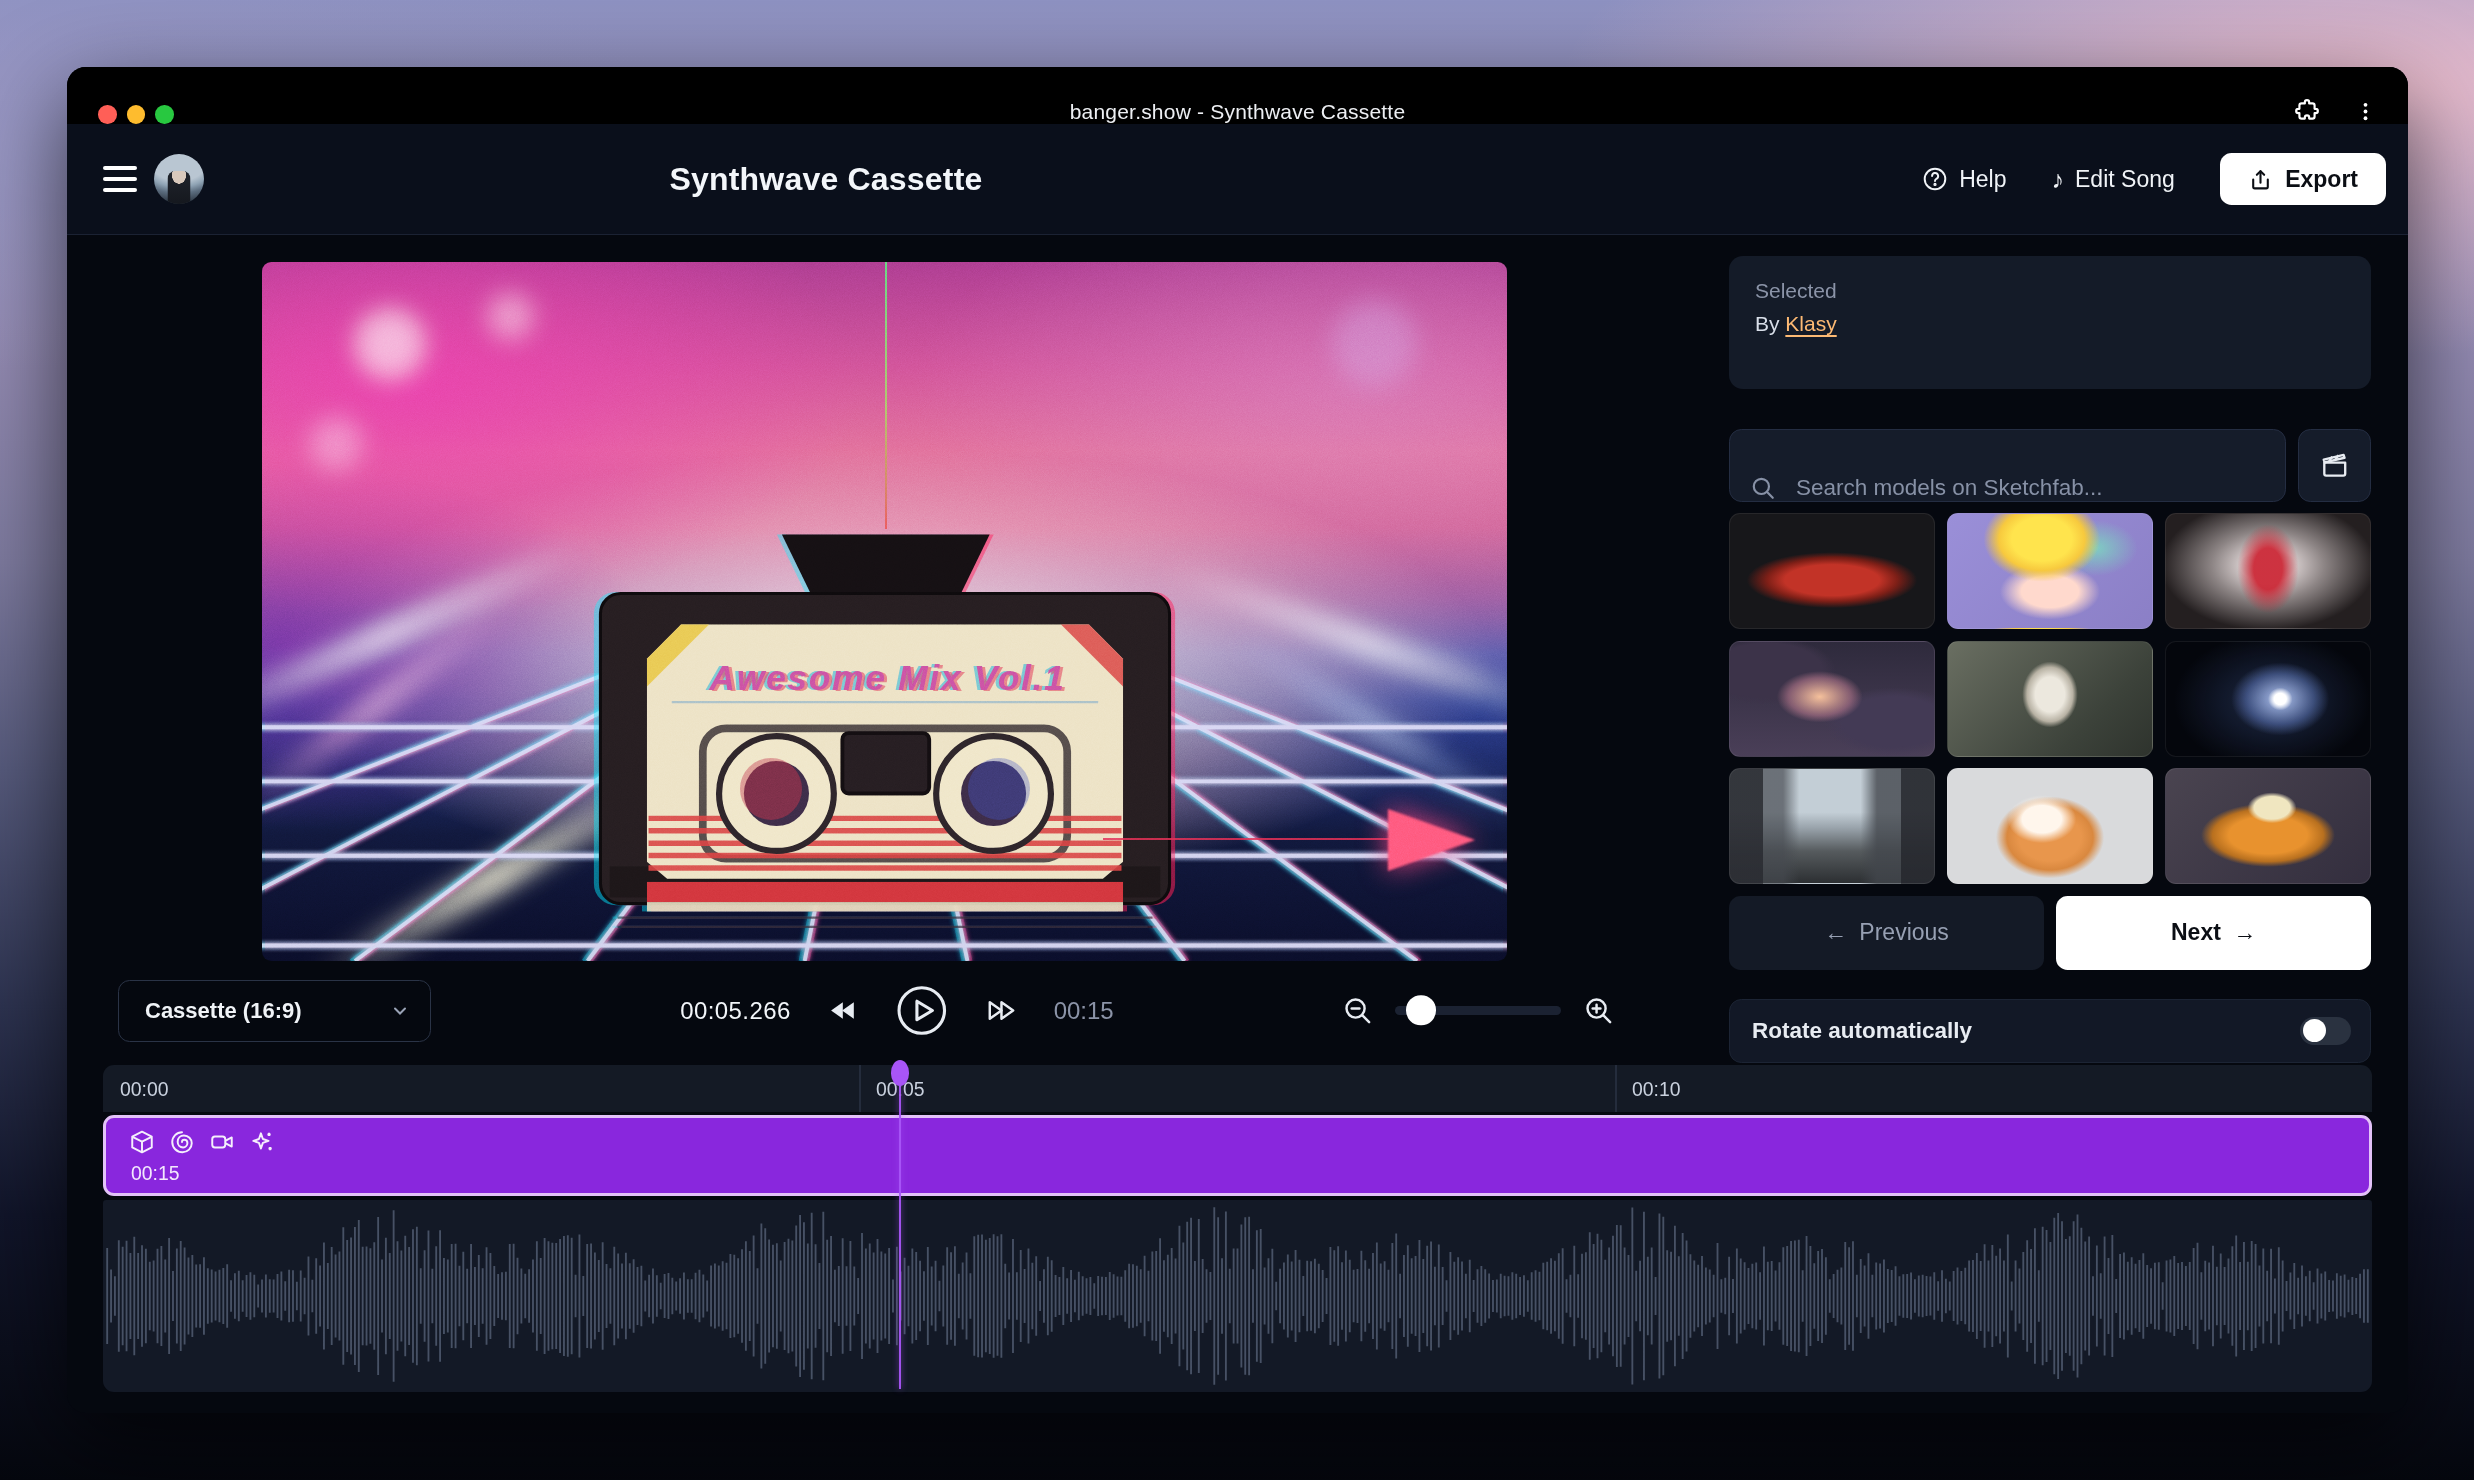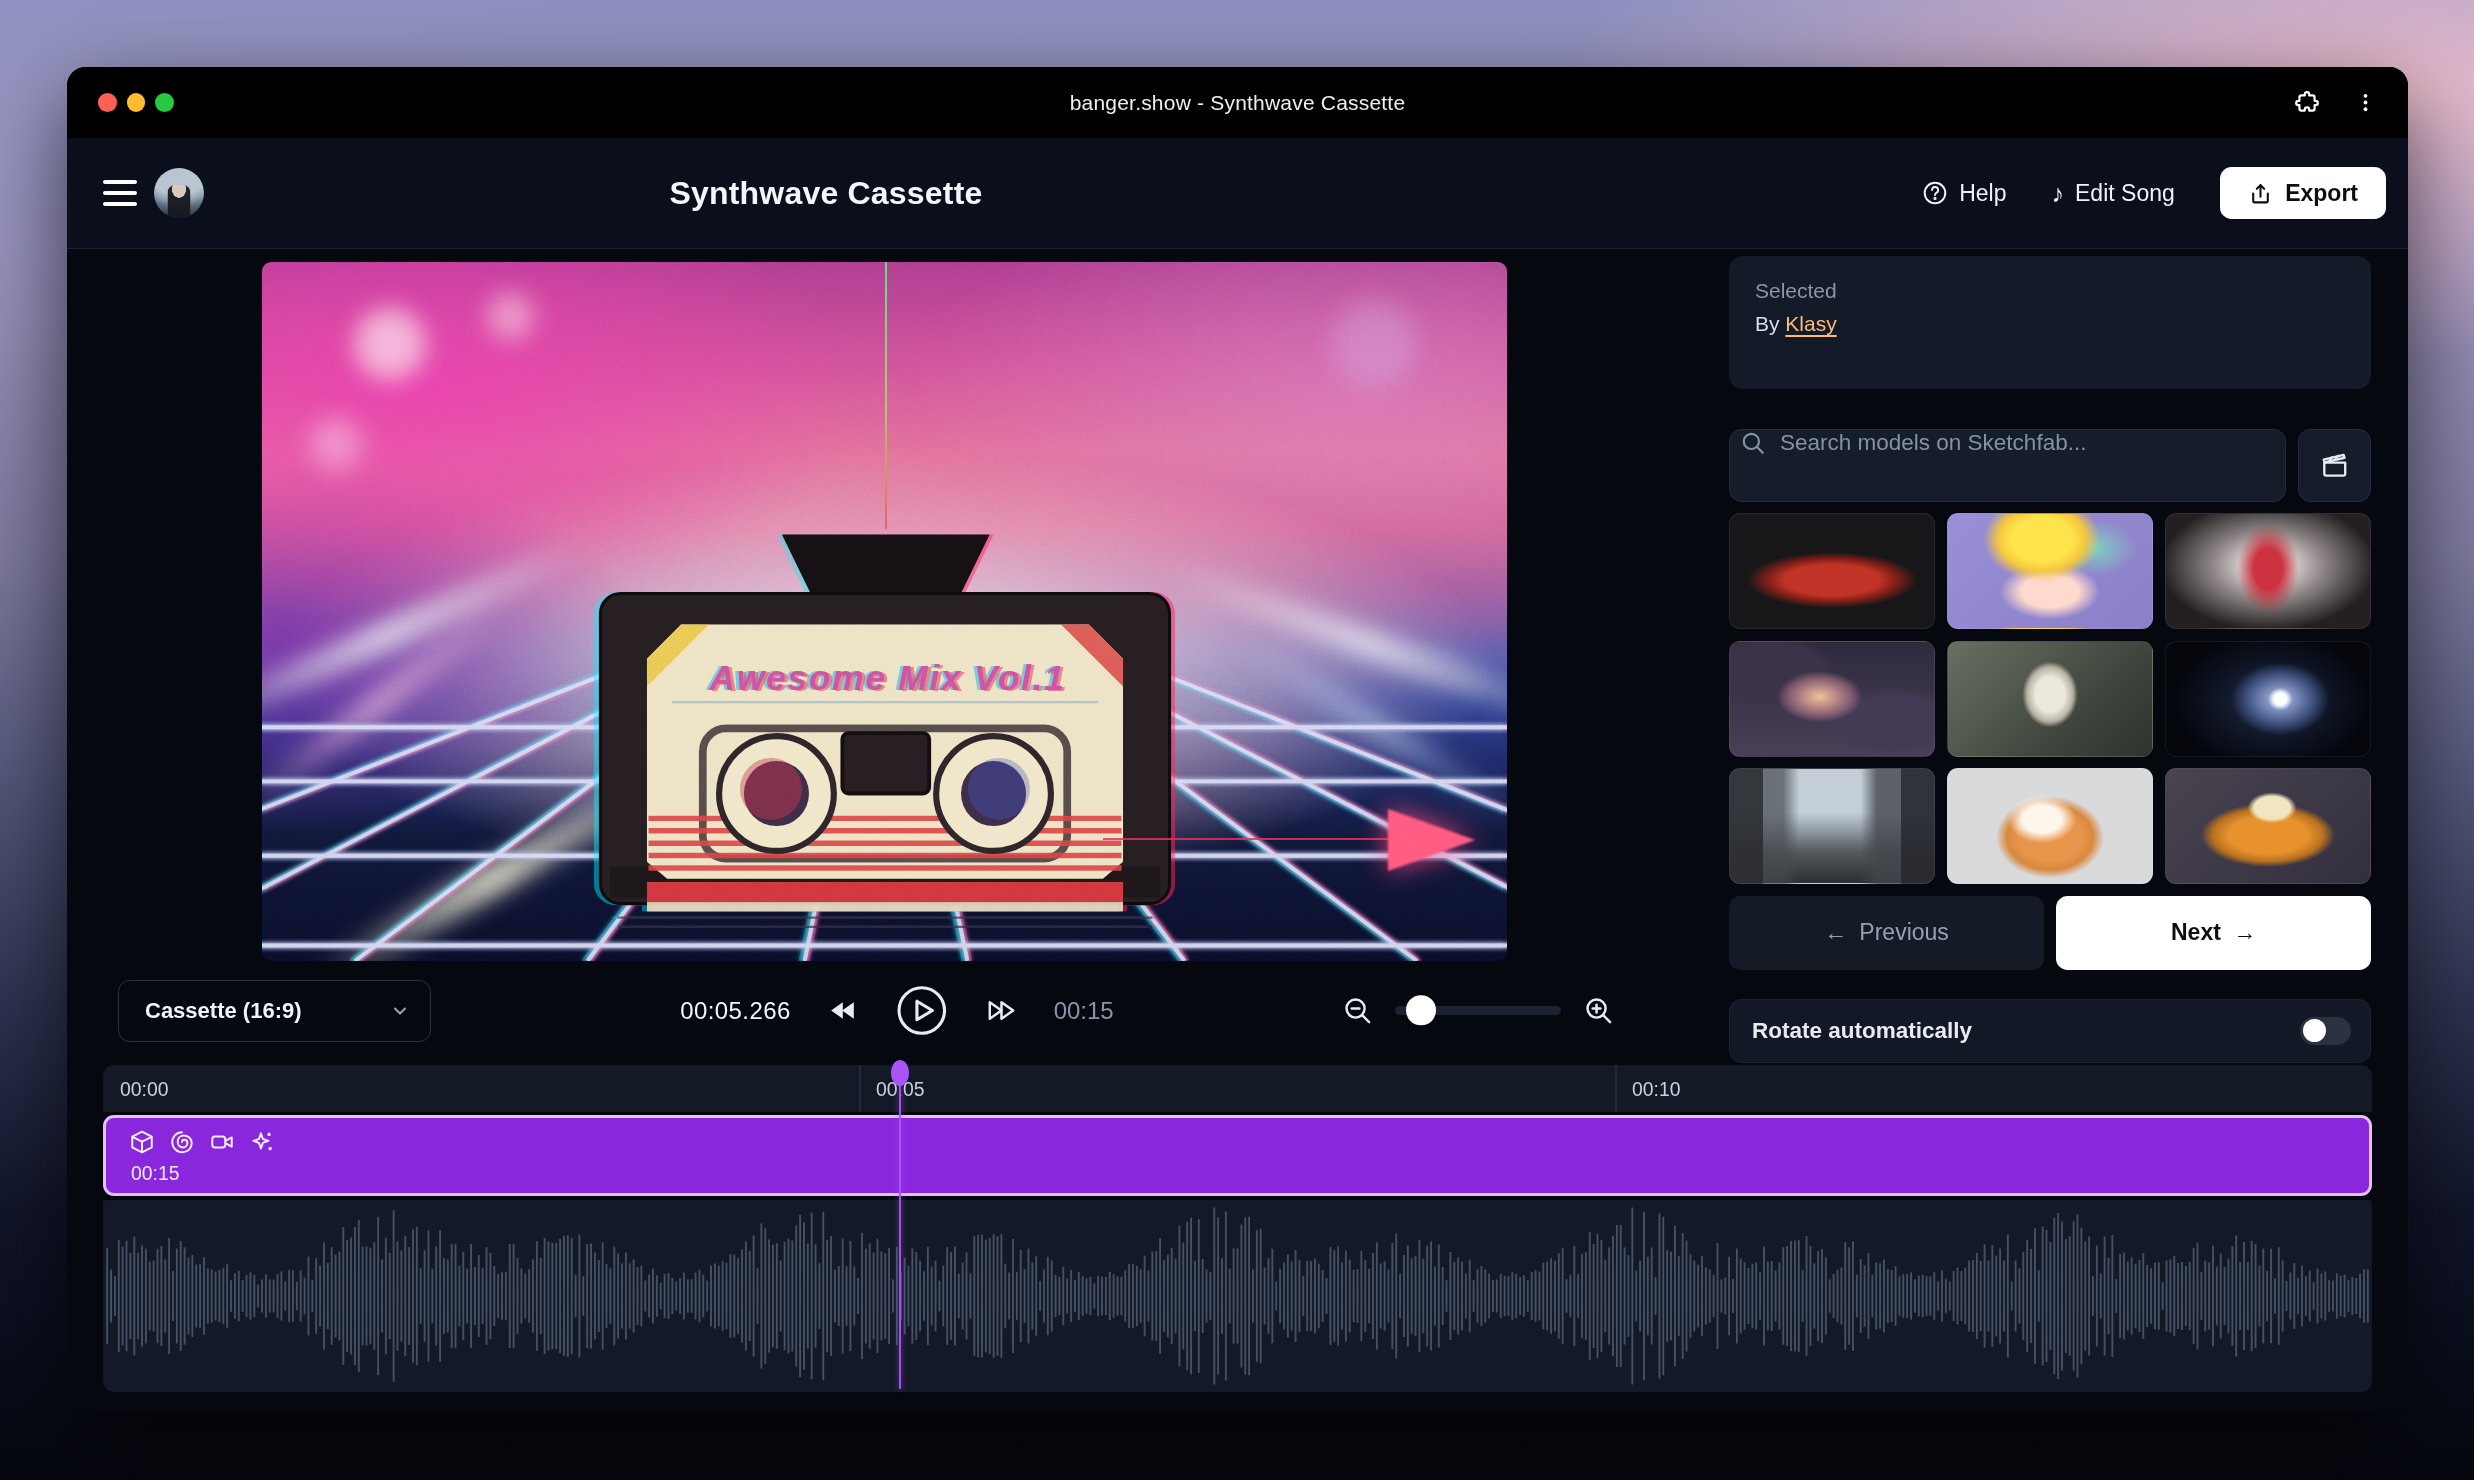--- a/index.html
+++ b/index.html
@@ -13,21 +13,21 @@
   }
 
   
   .window{
     position:absolute; left:67px; top:67px; width:2341px; height:1346px;
     background:#05080F; border-radius:18.6px; overflow:hidden;
     box-shadow:0 31px 93px rgba(0,0,0,.65);
   }
 
   
-  .titlebar{ position:relative; height:71px; background:#000; display:flex; align-items:center; }
+  .titlebar{ position:relative; height:57px; background:#000; display:flex; align-items:flex-end; }
   .lights{ display:flex; gap:10px; margin-left:31px; }
   .light{ width:18.6px; height:18.6px; border-radius:50%; cursor:default; }
   .light.red{ background:#FF5F57; } .light.yellow{ background:#FEBC2E; } .light.green{ background:#28C840; }
   .tb-title{ position:absolute; left:50%; transform:translateX(-50%); color:#EDEFF3; font-size:21px; letter-spacing:0.2px; }
   .tb-right{ position:absolute; right:29.5px; display:flex; align-items:center; gap:33px; }
   .tb-icon{ width:26px; height:26px; color:#fff; display:flex; align-items:center; justify-content:center; }
 
   
   .app-header{ position:relative; height:111px; background:#0A0F1B; border-bottom:1.6px solid #1B2233; }
   .burger{ position:absolute; left:36px; top:50%; transform:translateY(-50%); width:34px; height:26px; display:flex; flex-direction:column; justify-content:space-between; color:#fff; }
@@ -83,21 +83,21 @@
   .slider .knob{ position:absolute; left:11px; top:50%; transform:translate(0,-50%); width:29.5px; height:29.5px; border-radius:50%; background:#fff; }
 
   
   .sidebar{ position:absolute; left:1662px; top:189px; width:642px; }
   .sel-card{ background:#141B28; border-radius:14px; padding:23px 26px; height:133px; }
   .sel-label{ color:#8B94A8; font-size:21px; }
   .sel-name{ color:#F2F5F9; font-size:25.6px; font-weight:bold; margin-top:7.8px; }
   .sel-by{ color:#D9DFE9; font-size:21px; margin-top:9.3px; }
   .sel-by a{ color:#fdba74; text-decoration:underline; text-underline-offset:3.9px; cursor:pointer; }
   .search-row{ margin-top:40px; display:flex; gap:12.4px; height:73px; }
-  .search-box{ flex:1; display:flex; align-items:flex-start; gap:14px; background:#151C2A; border:1.6px solid #242D42; border-radius:12.4px; padding:0 10px; }
+  .search-box{ flex:1; display:flex; align-items:flex-end; gap:20px; background:#151C2A; border:1.6px solid #242D42; border-radius:12.4px; padding:0 20px; }
   .search-box input{ flex:1; background:transparent; border:none; outline:none; color:#E8ECF2; font-size:22.5px; font-family:"Liberation Sans",sans-serif; }
   .search-box input::placeholder{ color:#8791A6; }
   .clap-btn{ width:73px; height:73px; background:#151C2A; border:1.6px solid #242D42; border-radius:12.4px; color:#E8ECF2;
     display:flex; align-items:center; justify-content:center; cursor:pointer; }
   .grid{ margin-top:11px; display:grid; grid-template-columns:repeat(3, 1fr); gap:11.6px; }
   .thumb{ height:116px; border-radius:11px; border:1.6px solid rgba(255,255,255,.07); overflow:hidden; cursor:pointer; position:relative; }
   .th-porsche{ background: radial-gradient(58% 34% at 50% 58%, #c23327 0 40%, #7e1f17 55%, transparent 72%), radial-gradient(30% 12% at 50% 45%, #3a0f0c 0 60%, transparent 70%), #17171a; }
   .th-anime{ background: radial-gradient(42% 55% at 46% 22%, #ffe44d 0 35%, #f7c93e 50%, transparent 68%), radial-gradient(30% 35% at 72% 30%, rgba(120,230,190,.75), transparent 70%), radial-gradient(35% 35% at 50% 68%, #ffd9cd 0 40%, transparent 70%), linear-gradient(135deg,#9a8fd8,#8b7fc6); }
   .th-warrior{ background: radial-gradient(20% 52% at 50% 48%, rgba(205,35,50,.9) 0 35%, transparent 75%), radial-gradient(55% 60% at 50% 45%, #cfc6c6 0 25%, #8d8585 50%, #241f20 95%), #1a1617; }
   .th-storm{ background: radial-gradient(28% 30% at 44% 48%, rgba(255,200,160,.95), rgba(200,130,150,.5) 55%, transparent 75%), radial-gradient(45% 40% at 18% 25%, #3c3349 0 60%, transparent 75%), radial-gradient(45% 40% at 80% 70%, #433a55 0 55%, transparent 75%), linear-gradient(180deg,#2e2a3c,#4a3f58); }

